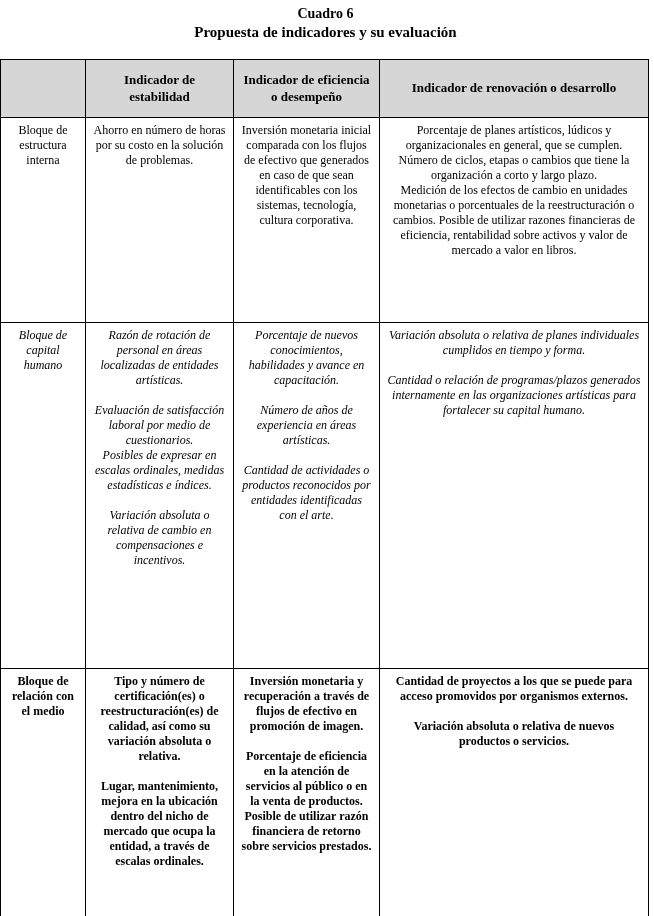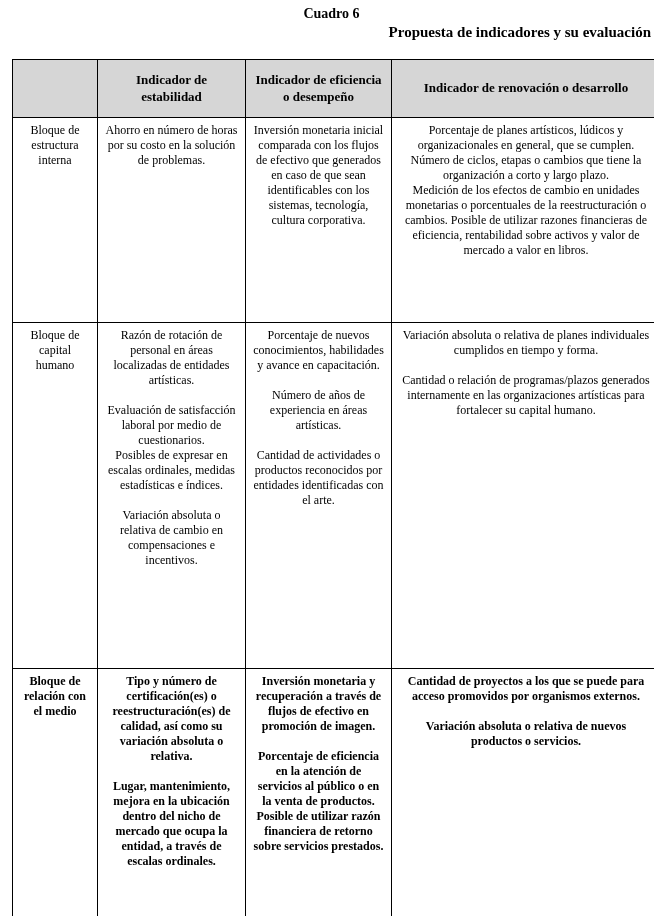--- a/index.html
+++ b/index.html
@@ -6,36 +6,35 @@
     margin: 0;
     padding: 0;
     background: #ffffff;
     font-family: "Liberation Serif", "DejaVu Serif", serif;
     color: #000000;
   }
   .page {
     width: 654px;
     height: 916px;
     box-sizing: border-box;
-    padding: 4px 3px 0 12px;
+    padding: 4px 3px 0 0;
     overflow: hidden;
   }
   .caption {
     text-align: center;
     margin: 2px 0 18px 0;
   }
   .caption .line1 {
     font-weight: bold;
     font-size: 14px;
     margin-bottom: 2px;
   }
   .caption .line2 {
     font-weight: bold;
     font-size: 15px;
-    text-align: right;
   }
   table.indicators {
     border-collapse: collapse;
     table-layout: fixed;
     width: 648px;
   }
   table.indicators th,
   table.indicators td {
     border: 1px solid #000000;
     box-sizing: border-box;
@@ -65,21 +64,21 @@
     padding-right: 4px;
   }
   td.cell {
     white-space: pre-line;
   }
   td.v-mid {
     vertical-align: middle;
     margin-left: 40px;
   }
   tr.r1 td { height: 205px; }
-  tr.r2 td { height: 346px; }
+  tr.r2 td { height: 346px; font-style: italic; }
   tr.r3 td { height: 286px; font-weight: bold; }
   tr.empty-row td {
     height: 11px;
     padding: 0;
     background: #d6d6d6;
   }
 </style>
 </head>
 <body>
 

